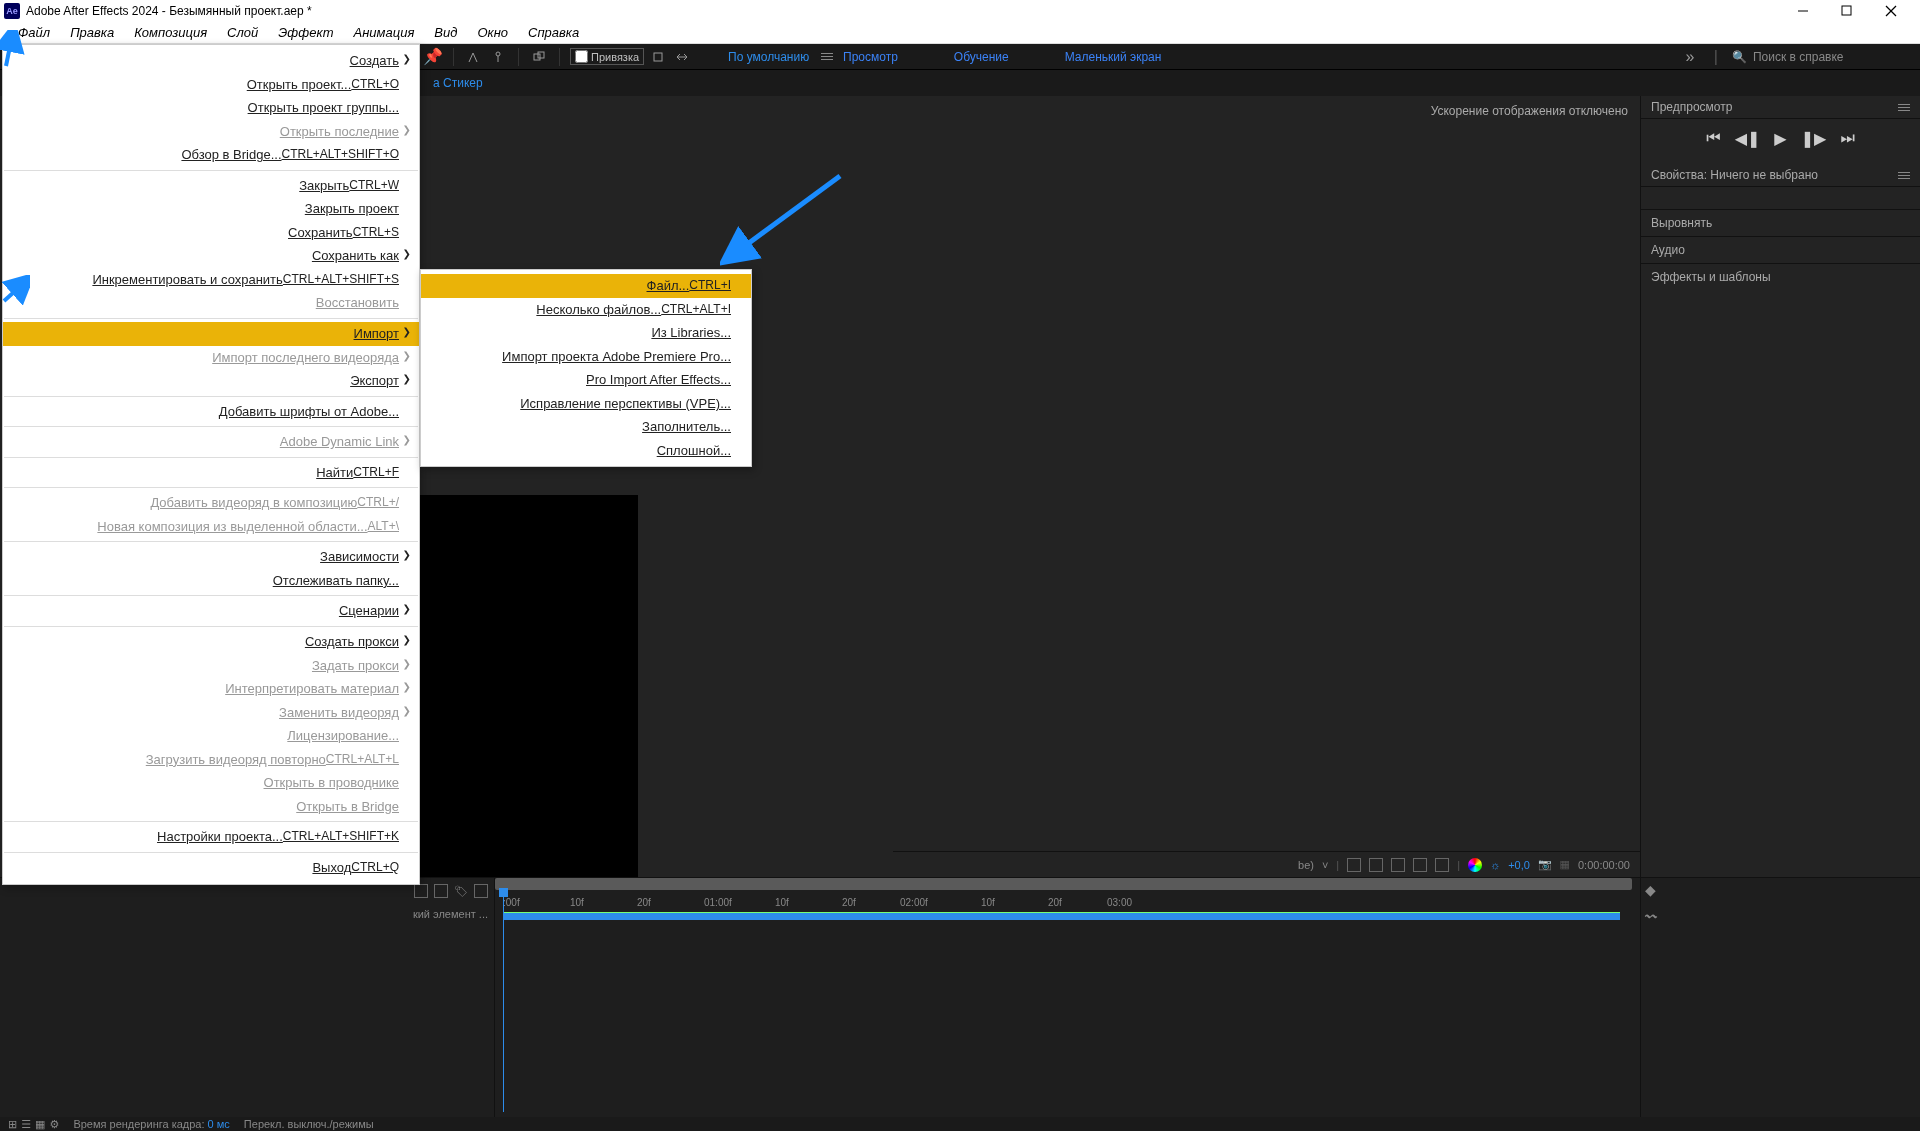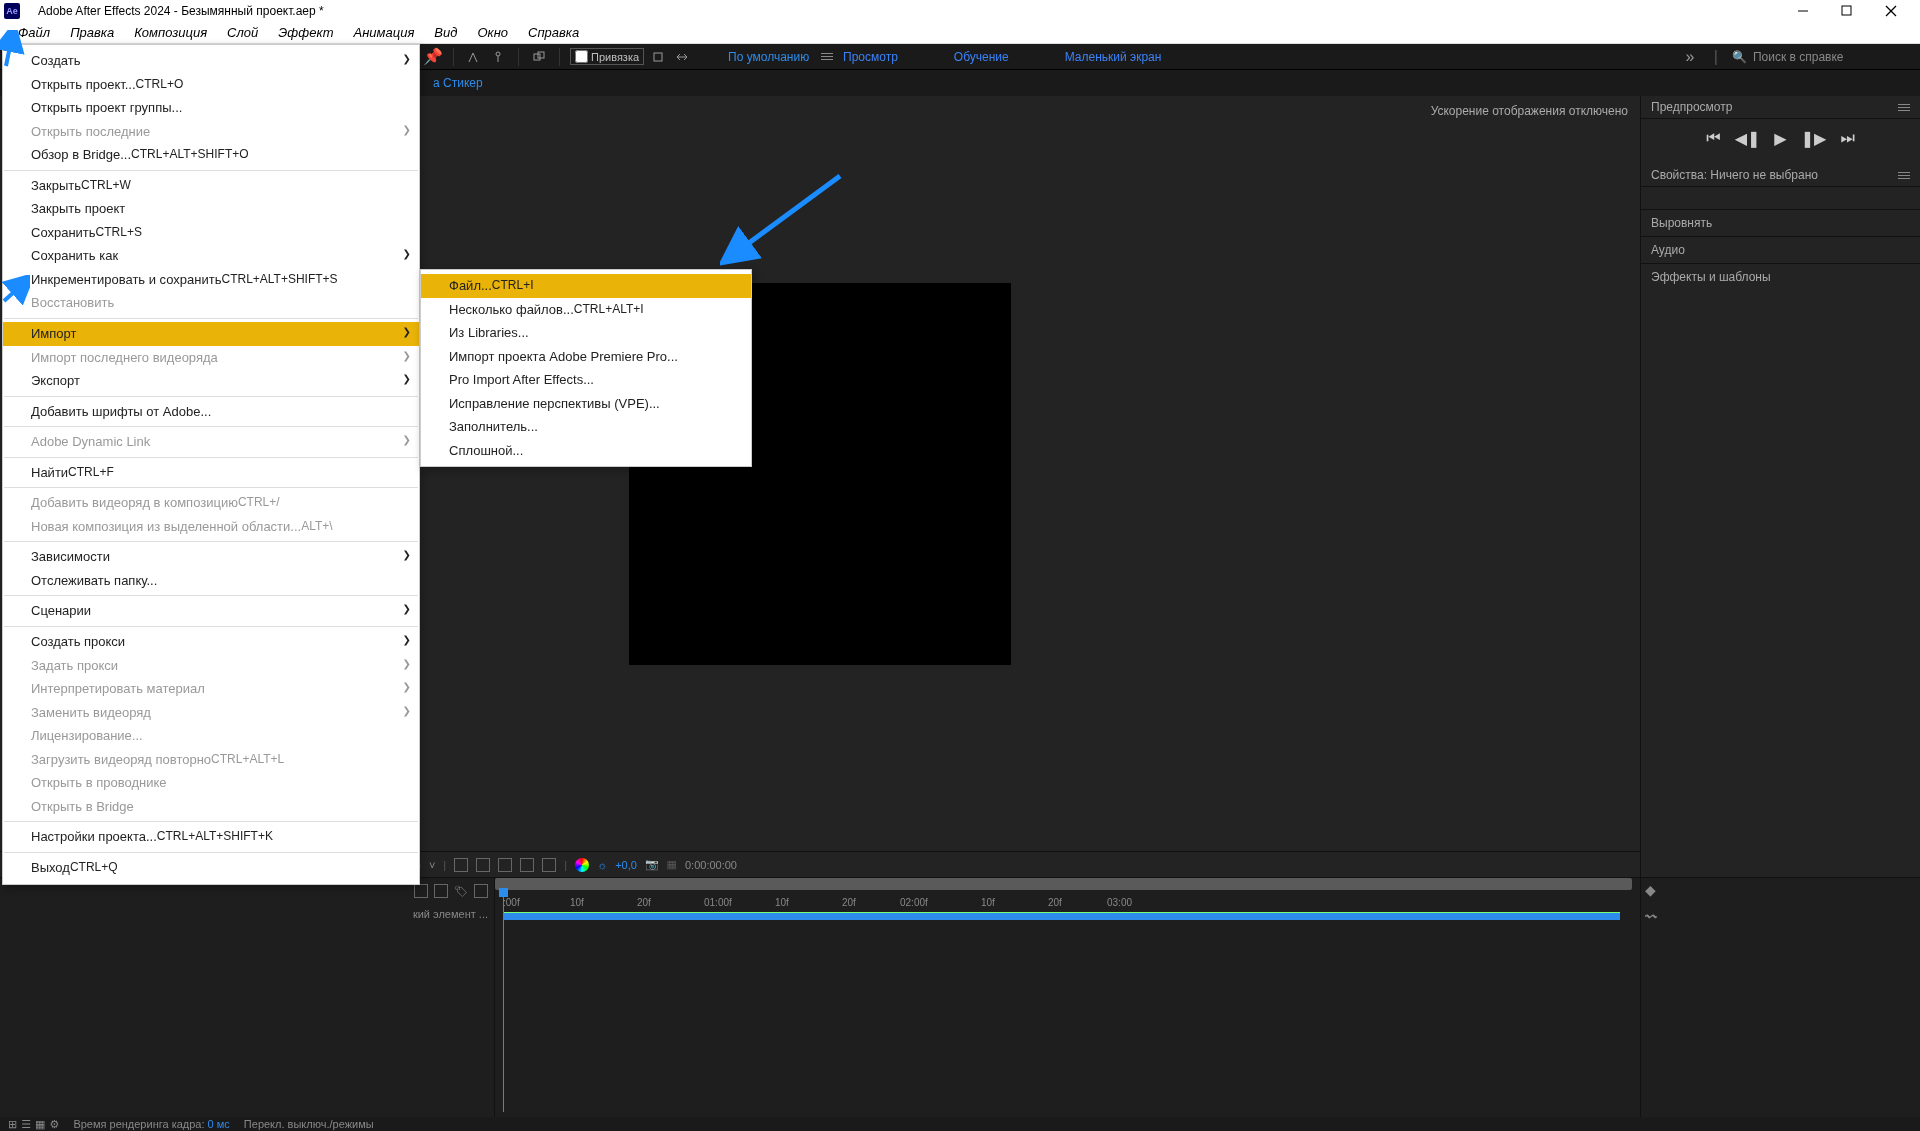--- a/index.html
+++ b/index.html
@@ -1,18 +1,18 @@
 <!DOCTYPE html>
 <html><head>
 <meta charset="utf-8">
 <style>
 * { margin: 0; padding: 0; box-sizing: border-box; font-family: 'Segoe UI', Tahoma, sans-serif; }
 body { background: #1e1e1e; color: #c0c0c0; width: 1920px; height: 1131px; overflow: hidden; position: relative; }
 
-.titlebar { background: #fff; height: 22px; display: flex; align-items: center; padding: 0 4px; color: #000; font-size: 12px; gap: 12px; }
+.titlebar { background: #fff; height: 22px; display: flex; align-items: center; padding: 0 4px; color: #000; font-size: 12px; }
 .titlebar-icon { width: 16px; height: 16px; background: #00005b; color: #9999ff; display: inline-flex; align-items: center; justify-content: center; font-size: 9px; font-weight: bold; margin-right: 6px; border-radius: 2px; }
 .titlebar-title { flex: 1; }
 .titlebar-controls { display: flex; gap: 30px; padding-right: 18px; }
 .titlebar-btn { width: 14px; height: 14px; display: flex; align-items: center; justify-content: center; cursor: pointer; stroke:#000; }
 
 .menubar { background: #fff; height: 22px; display: flex; align-items: center; padding: 0 8px; color: #000; font-size: 13px; border-bottom: 1px solid #ddd; font-style: italic; }
 .menubar-item { padding: 2px 10px; cursor: pointer; }
 
 .toolbar { background: #1a1a1a; height: 26px; display: flex; align-items: center; padding: 0 8px; border-bottom: 1px solid #000; position:relative; }
 .toolbar-section { display: flex; align-items: center; gap: 4px; }
@@ -21,21 +21,21 @@
 .toolbar-text { font-size: 12px; color: #3b82f6; padding: 0 8px; }
 .toolbar-accent { color: #2d8ceb; }
 .toolbar-right { margin-left: auto; display: flex; align-items: center; gap: 14px; }
 .search-box { display: flex; align-items: center; gap: 6px; color: #888; font-size: 12px; width: 180px; }
 .snap-box { border:1px solid #555; padding:1px 4px; display:flex; align-items:center; gap:3px; font-size:11px;}
 
 .tabbar { background: #1a1a1a; height: 26px; display: flex; align-items: center; padding: 0 8px; }
 .tab { padding: 2px 10px; font-size: 12px; color: #2d8ceb; }
 
 .main-area { display: flex; height: calc(100% - 22px - 22px - 26px - 26px - 240px - 14px); }
-.viewer { flex: 1; background: #232323; display: flex; flex-direction: column; position: relative; }
+.viewer { flex: 1; background: #232323; display: flex; flex-direction: row; position: relative; align-items: flex-end; }
 .viewer-canvas { flex: 1; display: flex; align-items: center; justify-content: center; position: relative; }
 .canvas-black { width: 382px; height: 382px; background: #000; }
 .accel-text { position: absolute; top: 8px; right: 12px; font-size: 12px; color: #aaa; }
 .viewer-footer { height: 26px; background: #232323; display: flex; align-items: center; padding: 0 10px; gap: 8px; font-size: 11px; color: #888; border-top:1px solid #111;}
 
 .panel-col { width: 280px; background: #232323; border-left: 1px solid #111; display: flex; flex-direction: column; }
 .panel-header { padding: 4px 10px; font-size: 12px; color: #aaa; display: flex; justify-content: space-between; align-items: center; border-bottom: 1px solid #111; }
 .preview-controls { display: flex; justify-content: center; gap: 14px; padding: 10px 0; }
 .preview-btn { color: #ccc; cursor: pointer; }
 .panel-item { padding: 6px 10px; font-size: 12px; color: #aaa; border-top: 1px solid #111; display:flex; justify-content:space-between;}
@@ -53,21 +53,21 @@
 .tl-playhead::before { content:''; position:absolute; top:-4px; left:-4px; width:9px; height:9px; background:#2d8ceb; }
 
 .statusbar { height: 14px; background: #1a1a1a; font-size: 11px; color: #888; display: flex; align-items: center; padding: 0 8px; gap: 14px; }
 .status-accent { color: #2d8ceb; }
 .statusbar .icons { display:flex; gap:4px; }
 
 
 .dropdown { position: absolute; background: #fff; box-shadow: 2px 3px 8px rgba(0,0,0,.3); font-size: 13px; color: #222; z-index: 1000; border: 1px solid #ccc; padding: 4px 0; }
 .dd-file { top: 44px; left: 2px; width: 418px; }
 .dd-import { top: 269px; left: 420px; width: 332px; }
-.dd-item { display: flex; justify-content: flex-start; padding: 3px 20px 3px 28px; cursor: pointer; position:relative; line-height:1.35;}
+.dd-item { display: flex; justify-content: flex-end; padding: 3px 20px 3px 28px; cursor: pointer; position:relative; line-height:1.35;text-decoration:underline;}
 .dd-item.hover { background: #eab308; }
 .dd-item.disabled { color: #999; cursor: default; }
 .dd-item .arrow { position:absolute; right:8px; font-size:10px;}
 .dd-sep { height: 1px; background: #ddd; margin: 3px 1px; }
 .dd-shortcut { color: #222; font-size: 12px; }
 .dd-item.disabled .dd-shortcut { color: #999; }
 
 
 .arrow-anno { position: absolute; z-index: 2000; pointer-events:none;}
 

